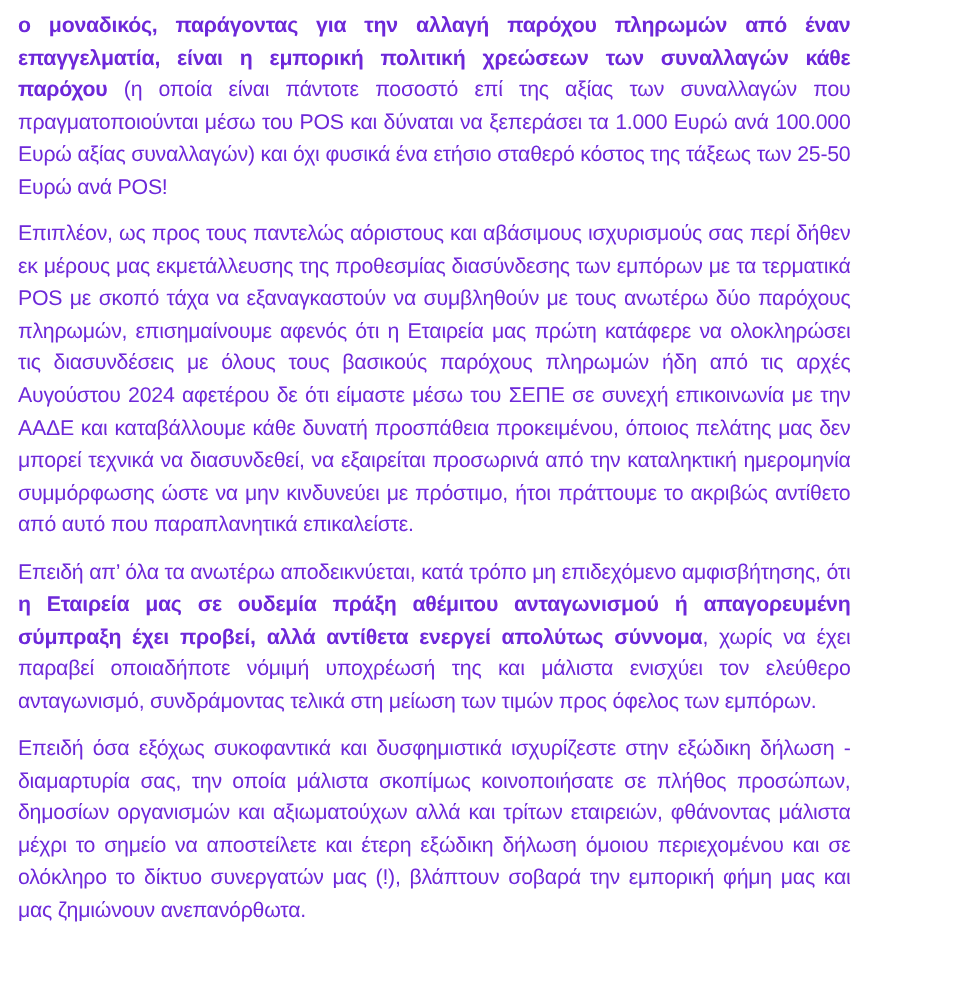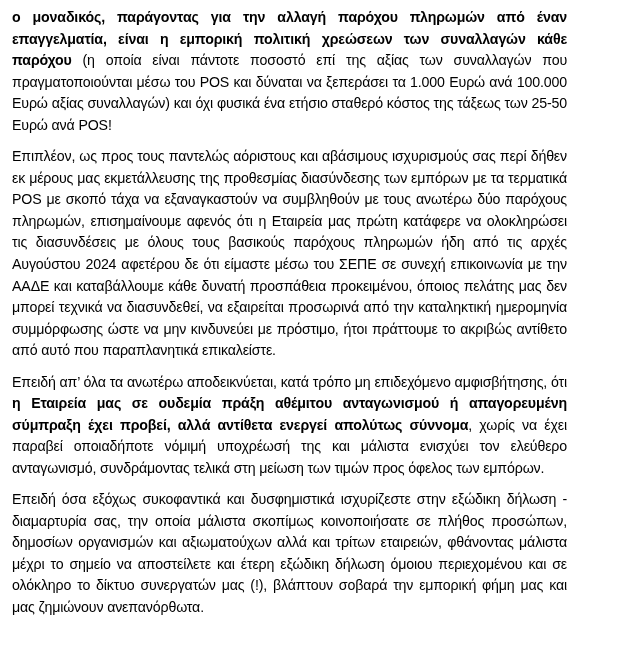--- a/index.html
+++ b/index.html
@@ -14,21 +14,21 @@
       position: relative;
     }
     .doc {
       position: absolute;
       left: 12px;
       top: 7px;
       width: 555px;
       font-family: "Liberation Sans", sans-serif;
       font-size: 14.2px;
       line-height: 21.6px;
-      color: #000000;
+      color: #6d28d9;
       letter-spacing: -0.15px;
     }
     .para {
       margin: 0 0 9.5px 0;
       text-align: justify;
       text-align-last: left;
     }
     .para b {
       font-weight: bold;
     }

